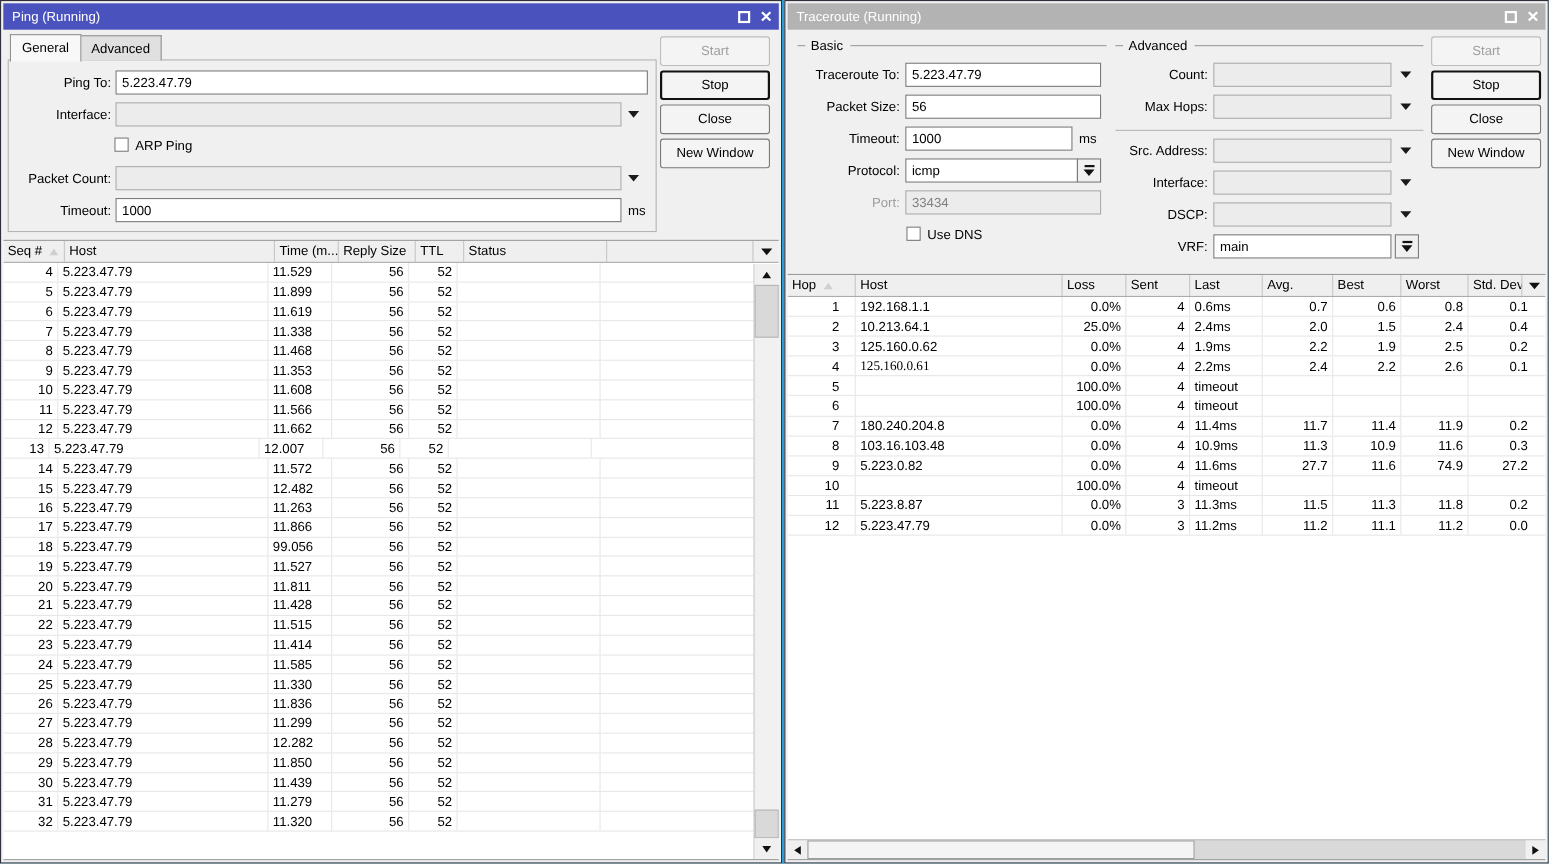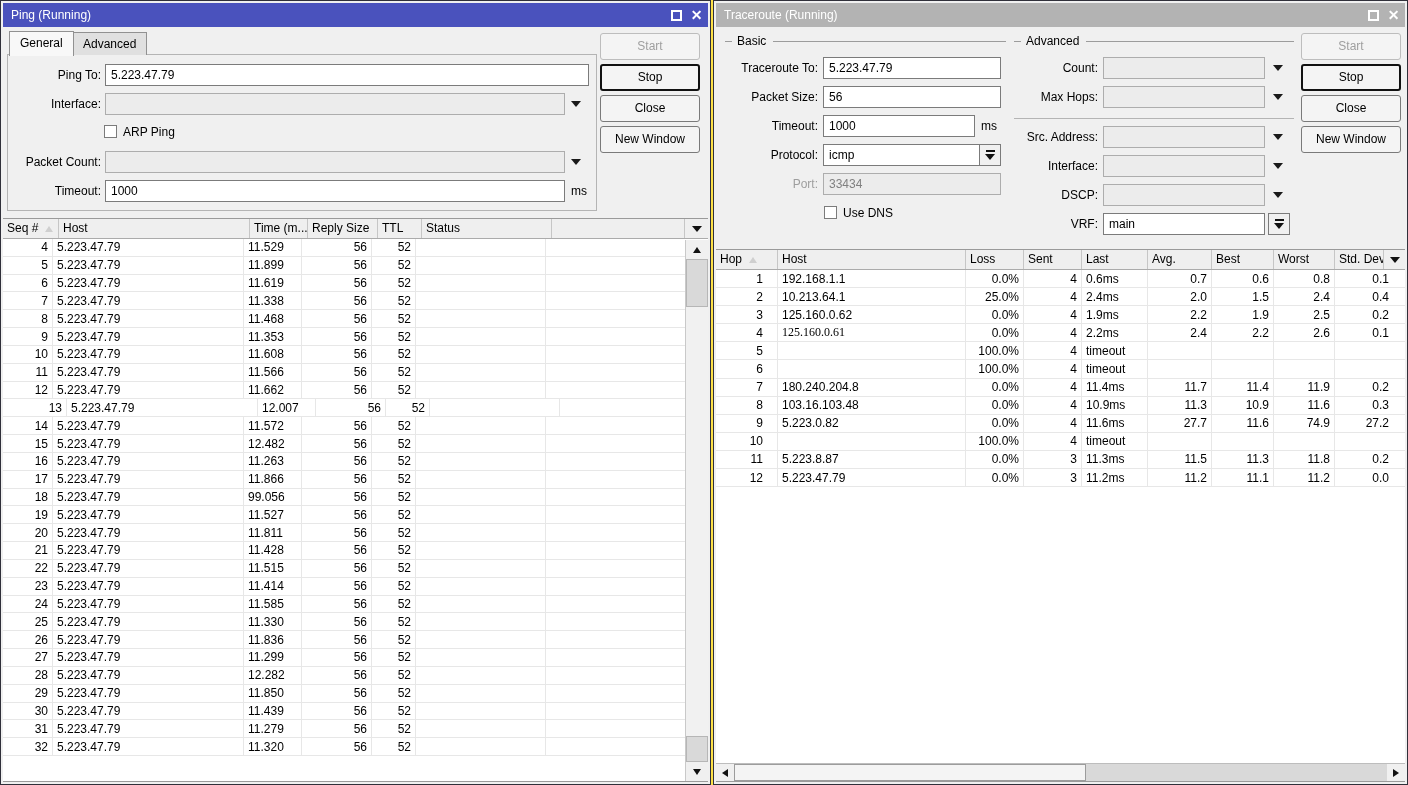--- a/index.html
+++ b/index.html
@@ -1,18 +1,18 @@
 <!DOCTYPE html>
 <html><head>
 <meta charset="utf-8">
 <style>
   * { margin:0; padding:0; box-sizing:border-box; }
   html,body { width:1408px; height:785px; overflow:hidden; background:#4a4a4a;
     font-family:"Liberation Sans", sans-serif; font-size:12px; color:#000; }
-  .desktop { display:flex; width:1408px; height:785px; background:#fde047; }
+  .desktop { display:flex; width:1408px; height:785px; background:#0ea5e9; }
 
   
   .window { background:#f0f0f0; border:1px solid #30303a; display:flex; flex-direction:column; padding:2px; }
   .window.left  { width:711px; margin-right:2px; }
   .window.right { width:695px; }
   .titlebar { height:24px; flex:0 0 24px; display:flex; align-items:center; padding:0 4px 0 8px; color:#fff; }
   .titlebar.active   { background:#4a52bd; }
   .titlebar.inactive { background:#b3b3b3; }
   .titlebar .ttl { flex:1; font-size:12px; }
   .winbtns { display:flex; gap:5px; align-items:center; }
@@ -235,21 +235,21 @@
           <div class="tr">
             <div class="td r" style="width: 50px;">12</div>
             <div class="td" style="width: 191px;">5.223.47.79</div>
             <div class="td" style="width: 58px;">11.662</div>
             <div class="td r" style="width: 70px;">56</div>
             <div class="td r" style="width: 44px;">52</div>
             <div class="td" style="width: 130px;"></div>
             <div class="td" style="flex: 1 1 0%;"></div>
           </div>
           <div class="tr">
-            <div class="td r" style="width: 64px;">13</div>
+            <div class="td r" style="width: 42px;">13</div>
             <div class="td" style="width: 191px;">5.223.47.79</div>
             <div class="td" style="width: 58px;">12.007</div>
             <div class="td r" style="width: 70px;">56</div>
             <div class="td r" style="width: 44px;">52</div>
             <div class="td" style="width: 130px;"></div>
             <div class="td" style="flex: 1 1 0%;"></div>
           </div>
           <div class="tr">
             <div class="td r" style="width: 50px;">14</div>
             <div class="td" style="width: 191px;">5.223.47.79</div>

